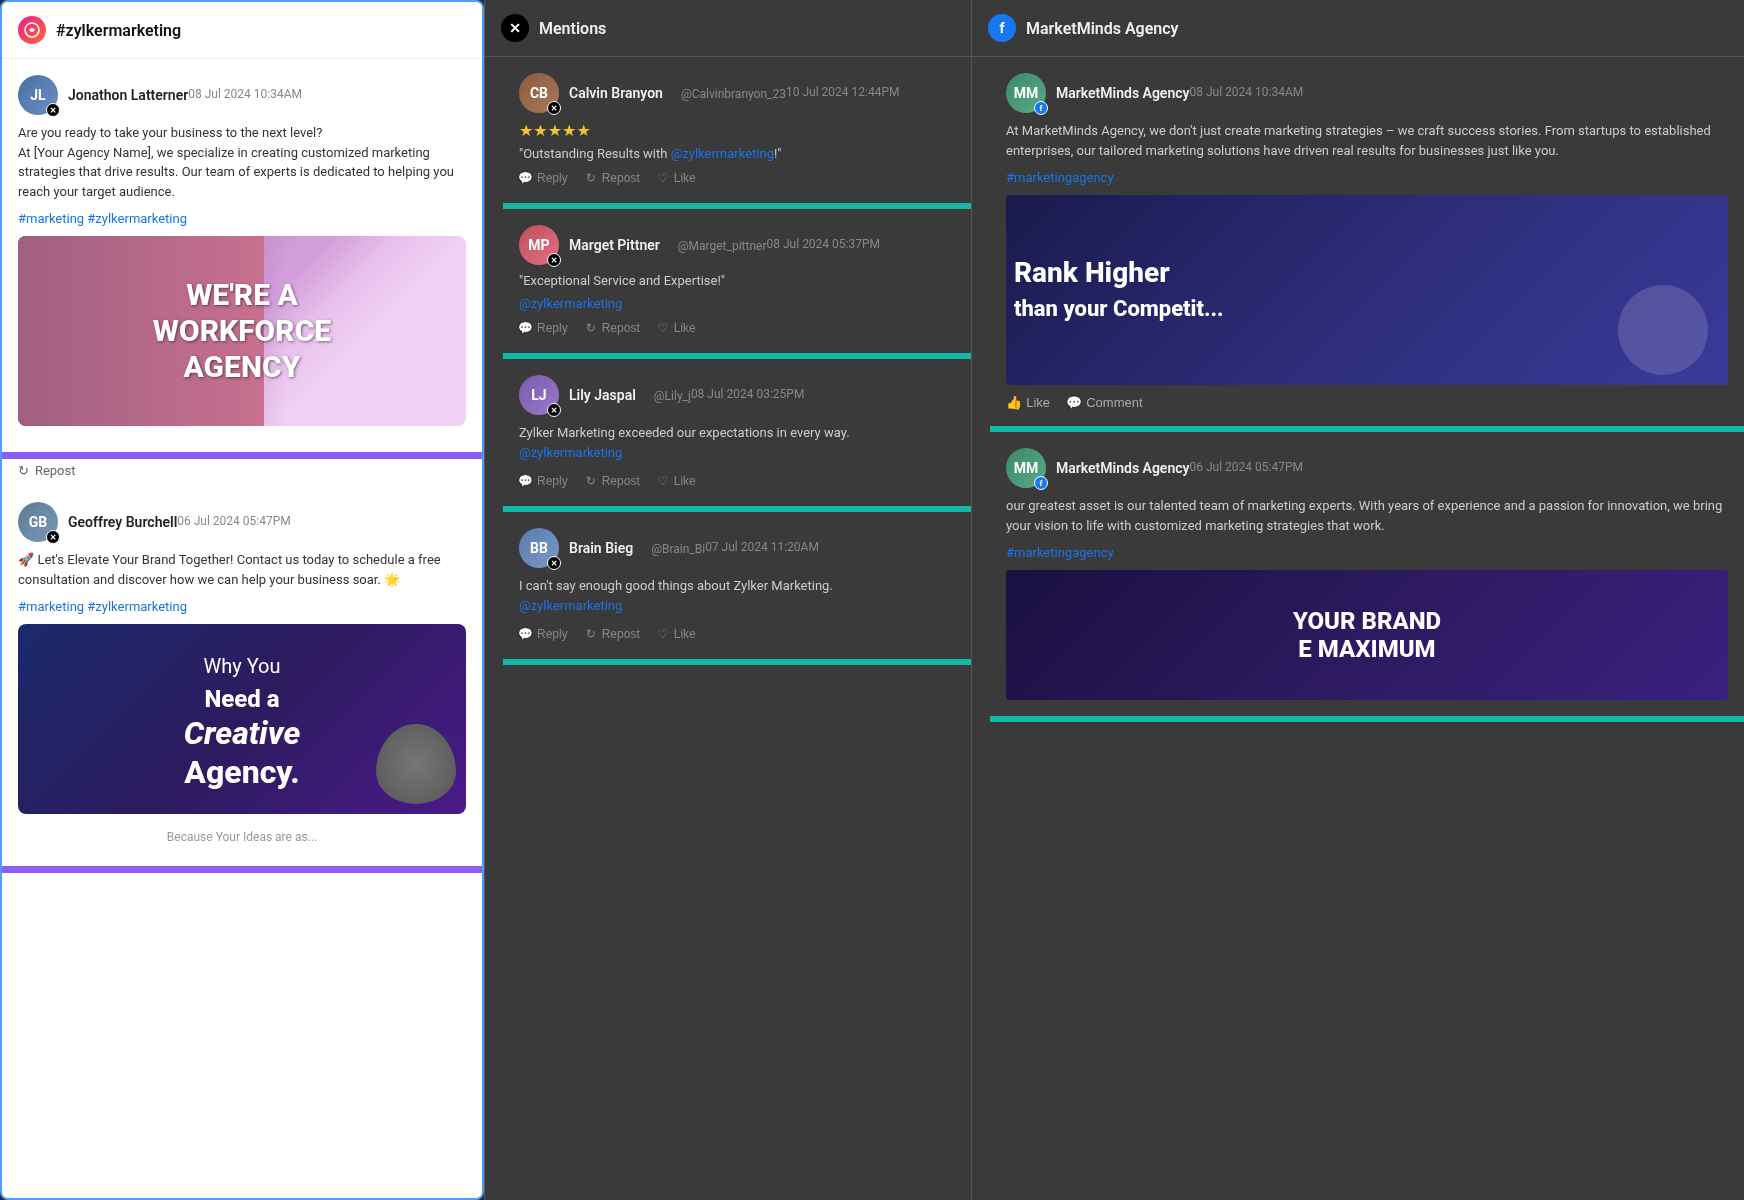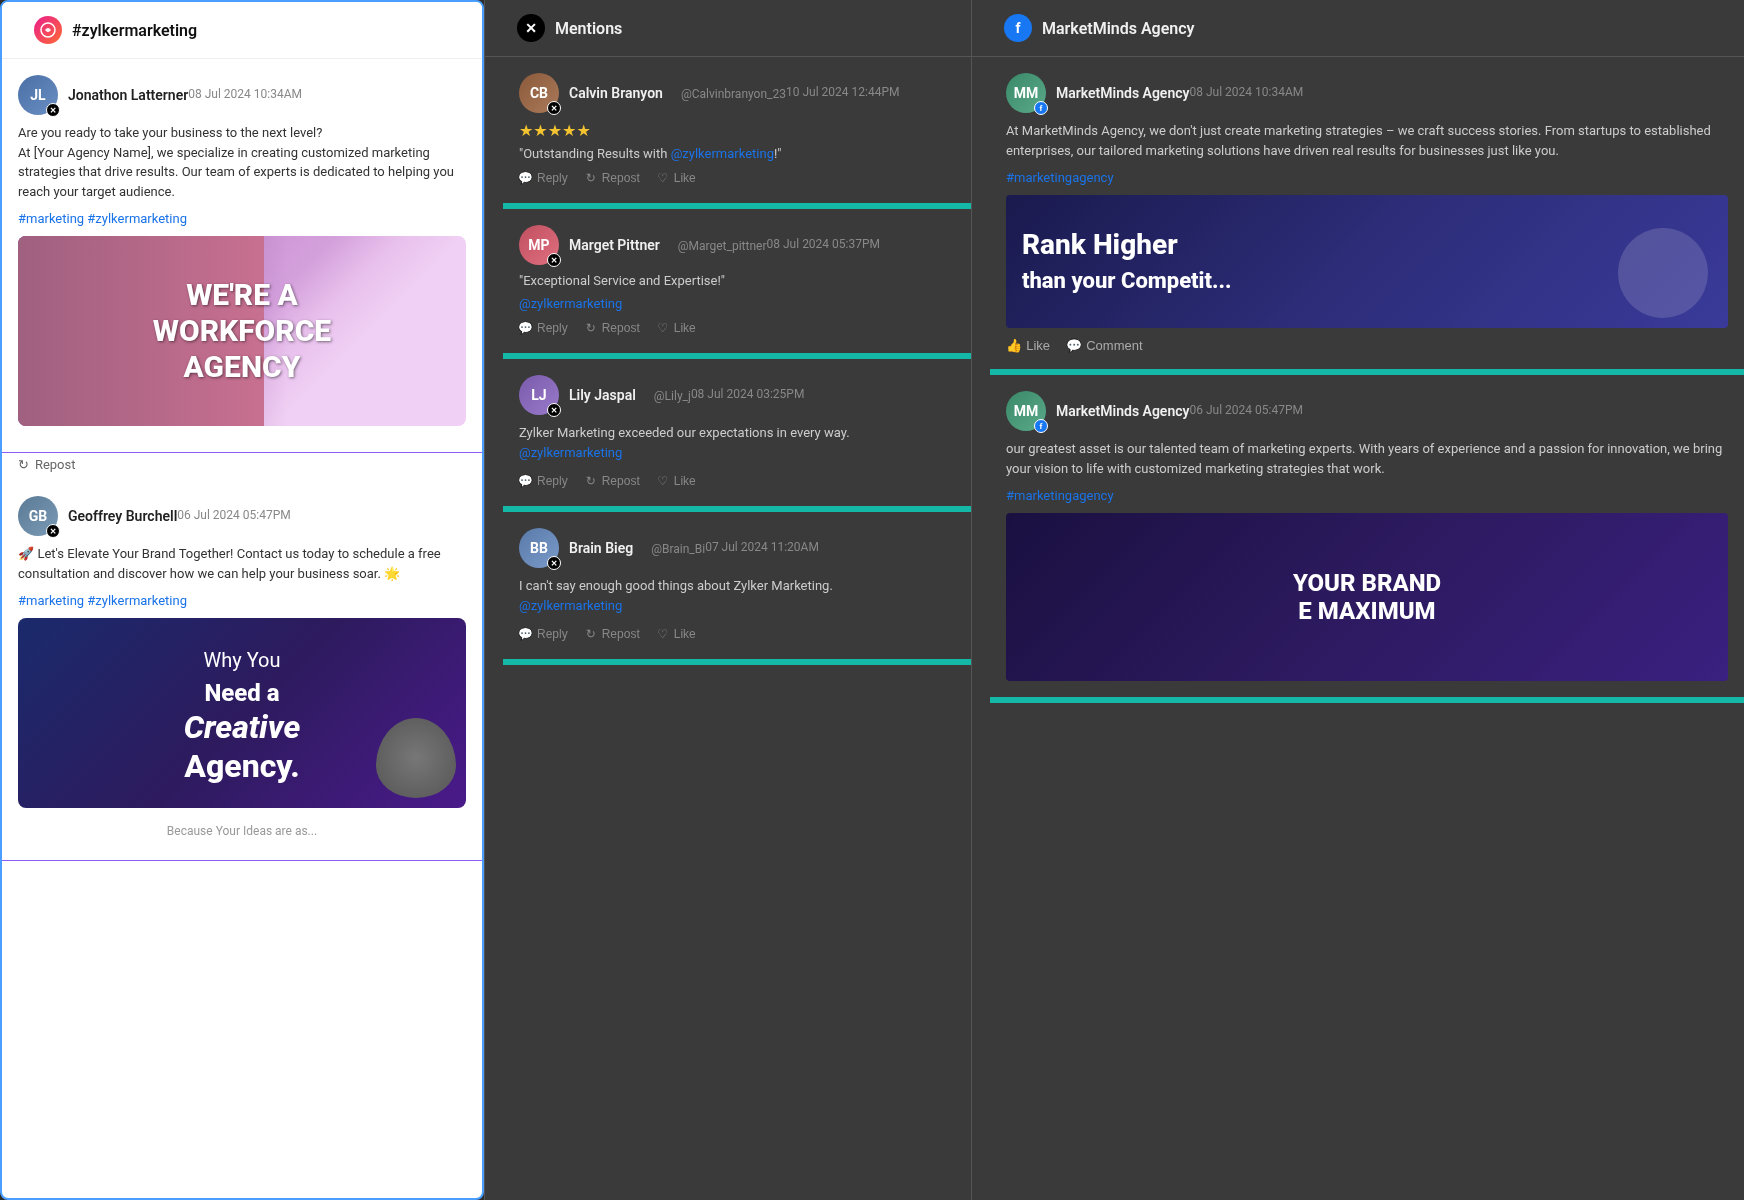--- a/index.html
+++ b/index.html
@@ -37,21 +37,21 @@
     .col-right {
       flex: 1;
       background: #3a3a3a;
     }
 
     
     .col-header {
       display: flex;
       align-items: center;
       gap: 10px;
-      padding: 14px 32px;
+      padding: 14px 16px;
       border-bottom: 1px solid #e5e5e5;
       background: inherit;
     }
     .col-left .col-header {
       border-bottom: 1px solid #eee;
       background: #fff;
     }
     .col-middle .col-header, .col-right .col-header {
       border-bottom: 1px solid #555;
     }
@@ -98,21 +98,21 @@
     .col-content {
       flex: 1;
       overflow-y: auto;
       padding: 0;
     }
     .col-content::-webkit-scrollbar { width: 0; }
 
     
     .post {
       padding: 16px;
-      border-bottom: 1px solid #8b5cf6;
+      border-bottom: 7px solid #8b5cf6;
     }
     .col-middle .post, .col-right .post {
       border-bottom: 6px solid #14b8a6;
       margin-left: 18px;
     }
 
     .post-header {
       display: flex;
       align-items: center;
       gap: 10px;
@@ -264,29 +264,29 @@
       bottom: 10px;
       width: 80px;
       height: 80px;
       background: radial-gradient(circle, #777, #555);
       border-radius: 50% 50% 50% 50% / 60% 60% 40% 40%;
     }
 
     
     .img-rank {
       width: 100%;
-      height: 133px;
+      height: 190px;
       border-radius: 4px;
       overflow: hidden;
       margin-bottom: 10px;
       background: linear-gradient(135deg, #1a1a4e, #2d2d7a, #3a3a9a);
       display: flex;
       align-items: center;
       justify-content: space-between;
-      padding: 16px;
+      padding: 8px;
       position: relative;
     }
     .img-rank-text {
       color: #fff;
       font-size: 28px;
       font-weight: 800;
       line-height: 1.2;
       z-index: 2;
     }
     .img-rank-circle {
@@ -295,21 +295,21 @@
       border-radius: 50%;
       background: rgba(255,255,255,0.15);
       position: absolute;
       right: 20px;
       bottom: 10px;
     }
 
     
     .img-brand {
       width: 100%;
-      height: 168px;
+      height: 130px;
       border-radius: 4px;
       overflow: hidden;
       background: linear-gradient(135deg, #1a1040, #2d1a60, #3a2080);
       display: flex;
       align-items: center;
       justify-content: center;
     }
     .img-brand-text {
       color: #fff;
       font-size: 24px;

